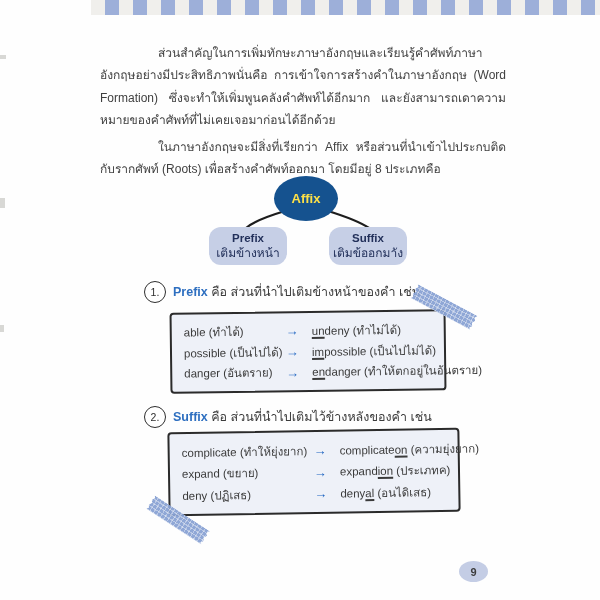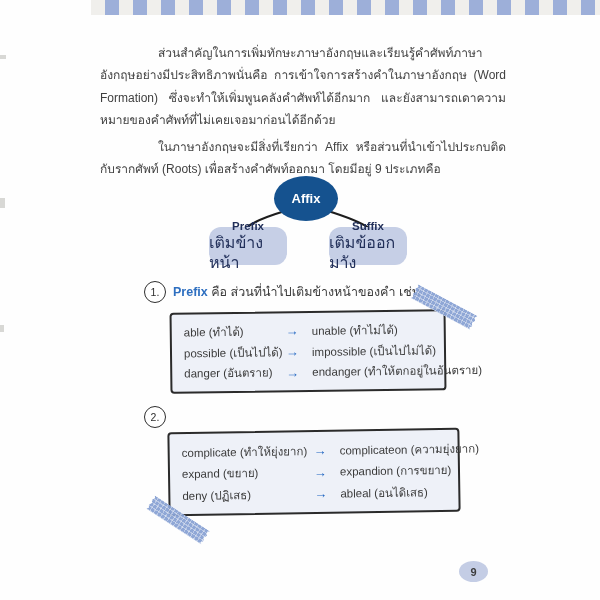--- a/index.html
+++ b/index.html
@@ -38,30 +38,30 @@
   .para1 { top: 30px; }
   .para2 { top: 124px; }
 
   
   .diagram { position: absolute; left: 0; top: 170px; width: 600px; height: 102px; }
   .diagram svg { position: absolute; left: 0; top: 0; }
   .affix-ellipse {
     position: absolute; left: 274px; top: 6px; width: 64px; height: 45px;
     background: #15528f; border-radius: 50%;
     display: flex; align-items: center; justify-content: center;
-    color: #ffffff; font-weight: bold; font-size: 13px;
+    color: #fde047; font-weight: bold; font-size: 13px;
   }
   .node {
     position: absolute; top: 57px; width: 78px; height: 38px;
     background: #c6cfe6; border-radius: 12px;
     display: flex; flex-direction: column; align-items: center; justify-content: center;
     color: #22305a; line-height: 1.25;
   }
   .node .t { font-weight: bold; font-size: 11.5px; }
-  .node .s { font-size: 16px; }
+  .node .s { font-size: 12px; }
   .node-prefix { left: 209px; }
   .node-suffix { left: 329px; }
 
   
   .sec-head {
     position: absolute; left: 144px;
     display: flex; align-items: center; gap: 7px;
     font-size: 12.5px; white-space: nowrap;
   }
   .sec-head.h1 { top: 281px; }
@@ -83,21 +83,21 @@
     font-size: 11.5px;
   }
   .ex-box.b1 { left: 170px; top: 311px; width: 276px; height: 81px; transform: rotate(-0.7deg); }
   .ex-box.b2 { left: 168px; top: 430px; width: 292px; height: 84px; transform: rotate(-0.9deg); }
   .ex-row { display: flex; align-items: center; white-space: nowrap; }
   .ex-word { flex: none; }
   .b1 .ex-word { width: 102px; }
   .b2 .ex-word { width: 132px; }
   .ex-arrow { flex: none; width: 26px; color: #1c63c0; font-weight: bold; font-size: 13px; }
   .ex-result { flex: 1; }
-  .affix-mark { text-decoration-thickness: 1.5px; text-underline-offset: 2px; margin-top: 40px; }
+  .affix-mark { text-decoration: underline; text-decoration-thickness: 1.5px; text-underline-offset: 2px; margin-top: 40px; }
 
   
   .tape {
     position: absolute;
     background-color: #8aa3d4;
     background-image:
       repeating-linear-gradient(0deg,  rgba(255,255,255,.38) 0 1px, transparent 1px 4px),
       repeating-linear-gradient(90deg, rgba(255,255,255,.38) 0 1px, transparent 1px 4px);
     opacity: .95;
     clip-path: polygon(0 0, 100% 0, 97% 18%, 100% 36%, 97% 55%, 100% 74%, 97% 88%, 100% 100%, 0 100%, 3% 85%, 0 68%, 3% 50%, 0 32%, 3% 14%);
@@ -118,21 +118,21 @@
 
 <div class="page">
 
   <div class="stripes"></div>
 
   <div class="artifact a1"></div>
   <div class="artifact a2"></div>
   <div class="artifact a3"></div>
 
   <p class="para para1">ส่วนสำคัญในการเพิ่มทักษะภาษาอังกฤษและเรียนรู้คำศัพท์ภาษาอังกฤษอย่างมีประสิทธิภาพนั่นคือ การเข้าใจการสร้างคำในภาษาอังกฤษ (Word Formation) ซึ่งจะทำให้เพิ่มพูนคลังคำศัพท์ได้อีกมาก และยังสามารถเดาความหมายของคำศัพท์ที่ไม่เคยเจอมาก่อนได้อีกด้วย</p>
-  <p class="para para2">ในภาษาอังกฤษจะมีสิ่งที่เรียกว่า Affix หรือส่วนที่นำเข้าไปประกบติดกับรากศัพท์ (Roots) เพื่อสร้างคำศัพท์ออกมา โดยมีอยู่ 9 ประเภทคือ</p>
+  <p class="para para2">ในภาษาอังกฤษจะมีสิ่งที่เรียกว่า Affix หรือส่วนที่นำเข้าไปประกบติดกับรากศัพท์ (Roots) เพื่อสร้างคำศัพท์ออกมา โดยมีอยู่ 8 ประเภทคือ</p>
 
   <div class="diagram">
     <svg width="600" height="102" viewBox="0 0 600 102">
       <path d="M 285 41 Q 255 50 246 58" fill="none" stroke="#1d1d1d" stroke-width="2.2" stroke-linecap="round"></path>
       <path d="M 328 41 Q 357 50 369 58" fill="none" stroke="#1d1d1d" stroke-width="2.2" stroke-linecap="round"></path>
     </svg>
     <div class="affix-ellipse">
       <span>Affix</span>
     </div>
     <div class="node node-prefix">
@@ -147,53 +147,54 @@
 
   <div class="sec-head h1">
     <span class="num-circle">1.</span>
     <span><span class="kw">Prefix</span> <span>คือ ส่วนที่นำไปเติมข้างหน้าของคำ เช่น</span></span>
   </div>
 
   <div class="ex-box b1">
     <div class="ex-row">
       <span class="ex-word">able (ทำได้)</span>
       <span class="ex-arrow">→</span>
-      <span class="ex-result"><span></span><span class="affix-mark">un</span><span>able (ทำไม่ได้)</span></span>
+      <span class="ex-result"><span></span><span class="affix-mark">un</span><span>deny (ทำไม่ได้)</span></span>
     </div>
     <div class="ex-row">
       <span class="ex-word">possible (เป็นไปได้)</span>
       <span class="ex-arrow">→</span>
       <span class="ex-result"><span></span><span class="affix-mark">im</span><span>possible (เป็นไปไม่ได้)</span></span>
     </div>
     <div class="ex-row">
       <span class="ex-word">danger (อันตราย)</span>
       <span class="ex-arrow">→</span>
       <span class="ex-result"><span></span><span class="affix-mark">en</span><span>danger (ทำให้ตกอยู่ในอันตราย)</span></span>
     </div>
   </div>
 
   <div class="sec-head h2">
     <span class="num-circle">2.</span>
+    <span><span class="kw">Suffix</span> <span>คือ ส่วนที่นำไปเติมไว้ข้างหลังของคำ เช่น</span></span>
   </div>
 
   <div class="ex-box b2">
     <div class="ex-row">
       <span class="ex-word">complicate (ทำให้ยุ่งยาก)</span>
       <span class="ex-arrow">→</span>
       <span class="ex-result"><span>complicate</span><span class="affix-mark">on</span><span> (ความยุ่งยาก)</span></span>
     </div>
     <div class="ex-row">
       <span class="ex-word">expand (ขยาย)</span>
       <span class="ex-arrow">→</span>
-      <span class="ex-result"><span>expand</span><span class="affix-mark">ion</span><span> (การขยาย)</span></span>
+      <span class="ex-result"><span>expand</span><span class="affix-mark">ion</span><span> (ประเภทค)</span></span>
     </div>
     <div class="ex-row">
       <span class="ex-word">deny (ปฏิเสธ)</span>
       <span class="ex-arrow">→</span>
-      <span class="ex-result"><span>able</span><span class="affix-mark">al</span><span> (อนไดิเสธ)</span></span>
+      <span class="ex-result"><span>deny</span><span class="affix-mark">al</span><span> (อนไดิเสธ)</span></span>
     </div>
   </div>
 
   <div class="tape t1"></div>
   <div class="tape t2"></div>
 
   <div class="page-badge">
     <span>9</span>
   </div>
 

